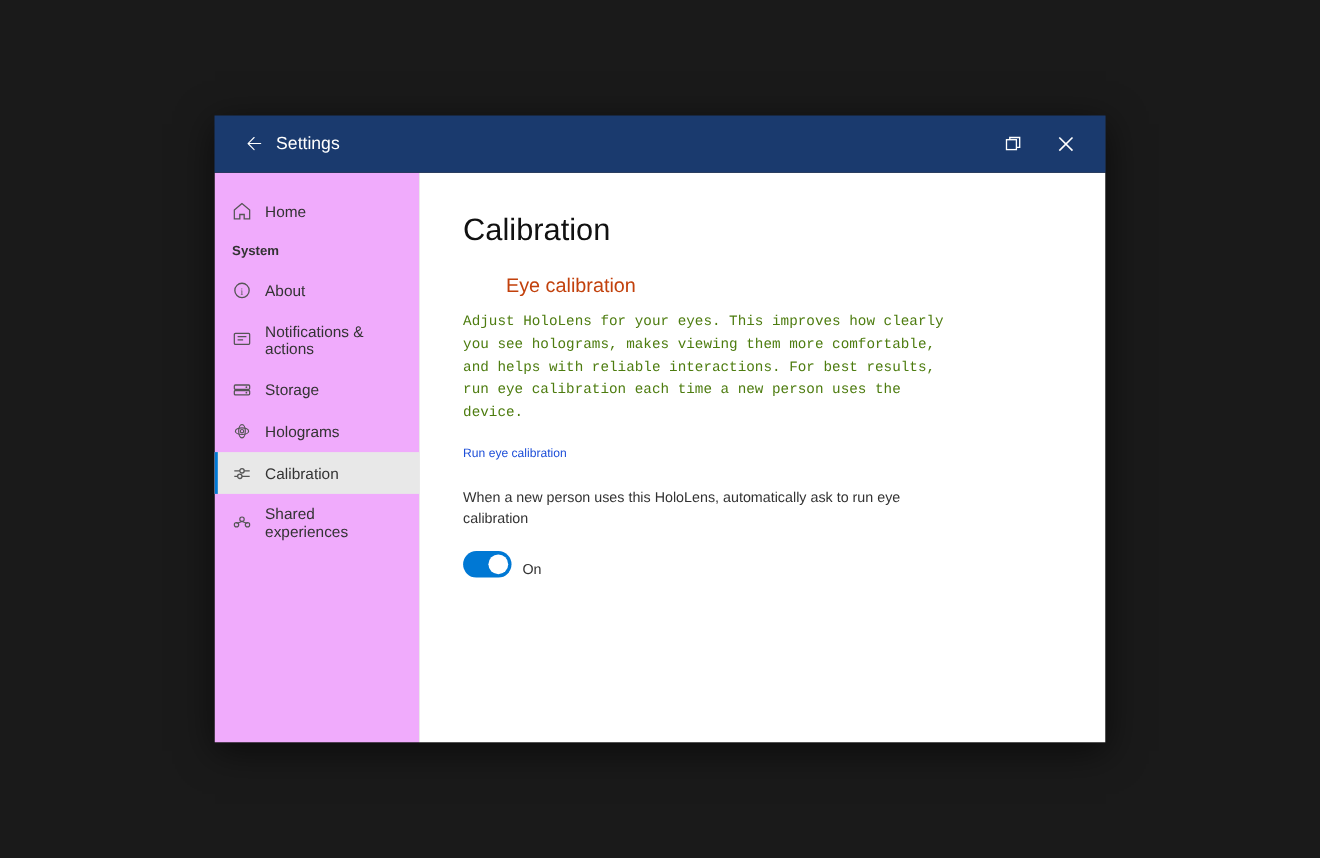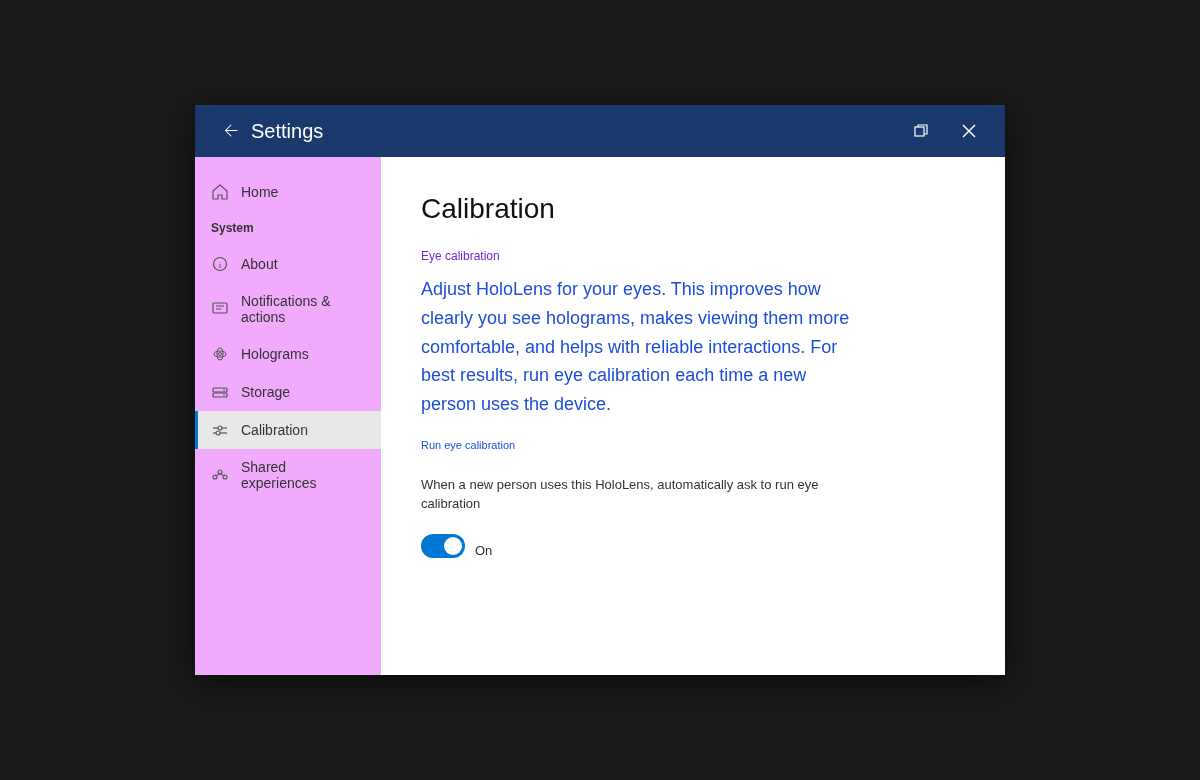--- a/index.html
+++ b/index.html
@@ -27,21 +27,21 @@
       background: #1a3a6e;
       display: flex;
       align-items: center;
       padding: 0 16px;
       height: 52px;
       flex-shrink: 0;
     }
 
     .titlebar-title {
       color: white;
-      font-size: 20px;
+      font-size: 16px;
       font-weight: 400;
       flex: 1;
     }
 
     .titlebar-controls {
       display: flex;
       gap: 8px;
       align-items: center;
     }
 
@@ -125,32 +125,34 @@
     }
 
     .content-title {
       font-size: 28px;
       font-weight: 300;
       color: #111;
       margin-bottom: 24px;
     }
 
     .section-title {
-      font-size: 12px;
+      font-size: 18px;
       font-weight: 400;
-      color: #6d28d9;
+      color: #c2410c;
       margin-bottom: 12px;
+      margin-left: 39px;
     }
 
     .section-desc {
-      font-size: 18px;
-      color: #1d4ed8;
+      font-size: 13px;
+      color: #4d7c0f;
       line-height: 1.6;
       margin-bottom: 20px;
       max-width: 440px;
+      font-family: Liberation Mono, monospace;
     }
 
     .link {
       color: #1d4ed8;
       font-size: 11px;
       cursor: pointer;
       text-decoration: none;
       margin-bottom: 24px;
       display: block;
     }
@@ -264,38 +266,38 @@
             <line x1="4" y1="5" x2="12" y2="5" stroke="#555" stroke-width="1"></line>
             <line x1="4" y1="8" x2="9" y2="8" stroke="#555" stroke-width="1"></line>
           </svg>
         </span>
         <span>Notifications &amp; actions</span>
       </div>
 
       <div class="sidebar-item">
         <span class="sidebar-icon">
           <svg xmlns="http://www.w3.org/2000/svg" width="16" height="16" viewBox="0 0 16 16">
-            <ellipse cx="8" cy="8" rx="6" ry="3" fill="none" stroke="#555" stroke-width="1.1"></ellipse>
-            <ellipse cx="8" cy="8" rx="3" ry="6" fill="none" stroke="#555" stroke-width="1.1"></ellipse>
-            <circle cx="8" cy="8" r="1.5" fill="none" stroke="#555" stroke-width="1"></circle>
-          </svg>
-        </span>
-        <span>Holograms</span>
-      </div>
-
-      <div class="sidebar-item">
-        <span class="sidebar-icon">
-          <svg xmlns="http://www.w3.org/2000/svg" width="16" height="16" viewBox="0 0 16 16">
             <rect x="1" y="4" width="14" height="4" rx="1" fill="none" stroke="#555" stroke-width="1.2"></rect>
             <rect x="1" y="9" width="14" height="4" rx="1" fill="none" stroke="#555" stroke-width="1.2"></rect>
             <circle cx="12" cy="6" r="0.8" fill="#555"></circle>
             <circle cx="12" cy="11" r="0.8" fill="#555"></circle>
           </svg>
         </span>
         <span>Storage</span>
+      </div>
+
+      <div class="sidebar-item">
+        <span class="sidebar-icon">
+          <svg xmlns="http://www.w3.org/2000/svg" width="16" height="16" viewBox="0 0 16 16">
+            <ellipse cx="8" cy="8" rx="6" ry="3" fill="none" stroke="#555" stroke-width="1.1"></ellipse>
+            <ellipse cx="8" cy="8" rx="3" ry="6" fill="none" stroke="#555" stroke-width="1.1"></ellipse>
+            <circle cx="8" cy="8" r="1.5" fill="none" stroke="#555" stroke-width="1"></circle>
+          </svg>
+        </span>
+        <span>Holograms</span>
       </div>
 
       <div class="sidebar-item active">
         <span class="sidebar-icon">
           <svg xmlns="http://www.w3.org/2000/svg" width="16" height="16" viewBox="0 0 16 16">
             <line x1="1" y1="6" x2="6" y2="6" stroke="#555" stroke-width="1.2"></line>
             <line x1="10" y1="6" x2="15" y2="6" stroke="#555" stroke-width="1.2"></line>
             <circle cx="8" cy="6" r="2" fill="none" stroke="#555" stroke-width="1.2"></circle>
             <line x1="1" y1="11" x2="4" y2="11" stroke="#555" stroke-width="1.2"></line>
             <line x1="8" y1="11" x2="15" y2="11" stroke="#555" stroke-width="1.2"></line>

